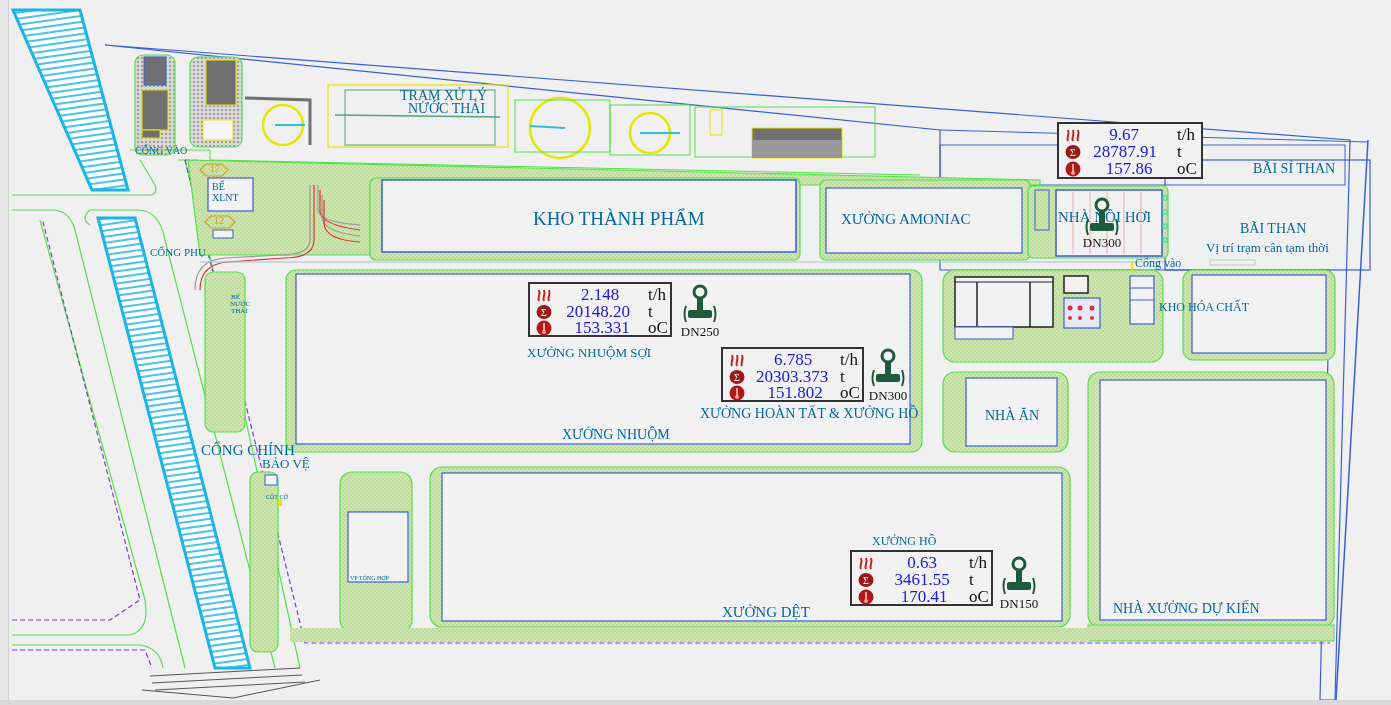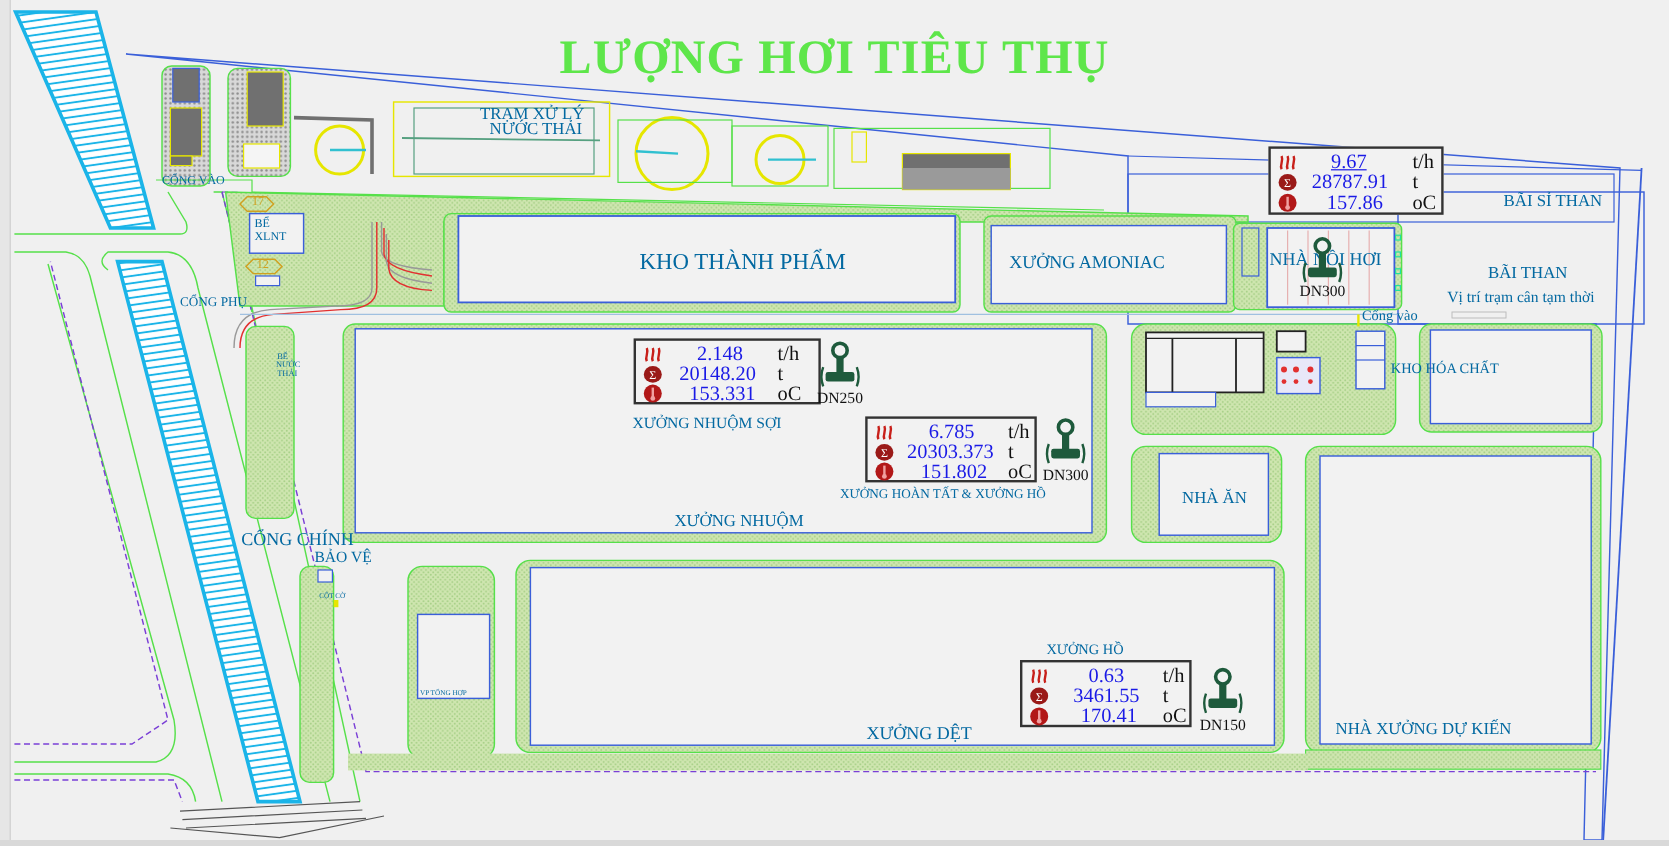--- a/index.html
+++ b/index.html
@@ -174,59 +174,58 @@
   <rect x="348" y="512" width="60" height="70" fill="#f2f2f2" stroke="#3a5fd9" stroke-width="1.2"></rect>
 
   <rect x="430" y="467" width="640" height="160" rx="12" fill="url(#hatchG)" stroke="#56e04a" stroke-width="1.2"></rect>
   <rect x="442" y="473" width="620" height="148" fill="#f2f2f2" stroke="#3a5fd9" stroke-width="1.2"></rect>
 
   <rect x="290" y="628" width="800" height="14" fill="url(#hatchG)" stroke="none"></rect>
   <line x1="1132" y1="262" x2="1132" y2="272" stroke="#e6e600" stroke-width="2"></line>
   <rect x="1210" y="260" width="45" height="5" fill="none" stroke="#bbb" stroke-width="0.8"></rect>
 </svg>
 
-<div class="title">LƯỢNG HƠI TIÊU THỤ</div>
 
 <div class="lbl" style="left:400px;top:88px;font-size:14px;">TRẠM XỬ LÝ</div>
 <div class="lbl" style="left:408px;top:101px;font-size:14px;">NƯỚC THẢI</div>
 <div class="lbl" style="left:135px;top:145px;font-size:10px;">CỔNG VÀO</div>
 <div class="lbl" style="left:210px;top:163px;font-size:10px;color:#d0a020;">17</div>
 <div class="lbl" style="left:214px;top:215px;font-size:10px;color:#d0a020;">12</div>
 <div class="lbl" style="left:212px;top:181px;font-size:10px;">BỂ</div>
 <div class="lbl" style="left:212px;top:192px;font-size:10px;">XLNT</div>
 <div class="lbl" style="left:150px;top:246px;font-size:11px;">CỔNG PHỤ</div>
 <div class="lbl" style="left:231px;top:293px;font-size:7px;">BỂ</div>
 <div class="lbl" style="left:230px;top:300px;font-size:7px;">NƯỚC</div>
 <div class="lbl" style="left:231px;top:307px;font-size:7px;">THẢI</div>
 <div class="lbl" style="left:533px;top:208px;font-size:19px;">KHO THÀNH PHẨM</div>
 <div class="lbl" style="left:841px;top:211px;font-size:15px;">XƯỞNG AMONIAC</div>
 <div class="lbl" style="left:1058px;top:209px;font-size:15px;">NHÀ NỒI HƠI</div>
 <div class="lbl" style="left:1253px;top:161px;font-size:14px;">BÃI SỈ THAN</div>
 <div class="lbl" style="left:1240px;top:221px;font-size:14px;">BÃI THAN</div>
 <div class="lbl" style="left:1176px;top:240px;font-size:13px;margin-left:30px;">Vị trí trạm cân tạm thời</div>
 <div class="lbl" style="left:1135px;top:256px;font-size:12px;">Cổng vào</div>
 <div class="lbl" style="left:527px;top:345px;font-size:13px;">XƯỞNG NHUỘM SỢI</div>
-<div class="lbl" style="left:700px;top:406px;font-size:11px;">XƯỞNG HOÀN TẤT &amp; XƯỞNG HỒ</div>
+<div class="lbl" style="left:700px;top:406px;font-size:14px;">XƯỞNG HOÀN TẤT &amp; XƯỞNG HỒ</div>
 <div class="lbl" style="left:562px;top:427px;font-size:14px;">XƯỞNG NHUỘM</div>
 <div class="lbl" style="left:1159px;top:300px;font-size:12px;">KHO HÓA CHẤT</div>
 <div class="lbl" style="left:985px;top:408px;font-size:14px;">NHÀ ĂN</div>
 <div class="lbl" style="left:201px;top:442px;font-size:15px;">CỔNG CHÍNH</div>
 <div class="lbl" style="left:262px;top:456px;font-size:13px;">BẢO VỆ</div>
 <div class="lbl" style="left:266px;top:494px;font-size:6px;">CỘT CỜ</div>
 <div class="lbl" style="left:350px;top:575px;font-size:6px;">VP TỔNG HỢP</div>
 <div class="lbl" style="left:872px;top:534px;font-size:12px;">XƯỞNG HỒ</div>
 <div class="lbl" style="left:722px;top:604px;font-size:15px;">XƯỞNG DỆT</div>
 <div class="lbl" style="left:1113px;top:601px;font-size:14px;">NHÀ XƯỞNG DỰ KIẾN</div>
 
 <div class="meter" style="left:1057px;top:122px;width:146px;height:57px;">
   <div class="row" style="top:2px;">
     <svg class="ico" viewBox="0 0 16 16">
           <path d="M3,14 C1,10 5,8 3,3 M8,14 C6,10 10,8 8,3 M13,14 C11,10 15,8 13,3" fill="none" stroke="#c8201a" stroke-width="2"></path>
         </svg>
-    <span class="val" style="left:30px;width:70px;text-decoration:underline;">9.67</span>
+    <span class="val" style="left:30px;width:70px;">9.67</span>
     <span class="unit" style="left:118px;">t/h</span>
   </div>
   <div class="row" style="top:19px;">
     <svg class="ico" viewBox="0 0 16 16">
           <ellipse cx="8" cy="8" rx="7.5" ry="7" fill="#9a1a18"></ellipse>
           <text x="8" y="12" font-size="10" fill="#fff" text-anchor="middle" font-family="Liberation Serif, serif">Σ</text>
         </svg>
     <span class="val" style="left:22px;width:88px;">28787.91</span>
     <span class="unit" style="left:118px;">t</span>
   </div>
@@ -243,21 +242,21 @@
 <div class="flow" style="left:1082px;top:197px;">
   <svg width="40" height="40" viewBox="0 0 40 40">
         <circle cx="20" cy="8" r="6" fill="none" stroke="#1e5a3c" stroke-width="3"></circle>
         <rect x="17" y="13" width="6" height="14" fill="#1e5a3c"></rect>
         <rect x="8" y="26" width="24" height="8" rx="2" fill="#1e5a3c"></rect>
         <path d="M6,22 Q3,30 6,38 M34,22 Q37,30 34,38" fill="none" stroke="#1e5a3c" stroke-width="2"></path>
       </svg>
   <div class="dn">DN300</div>
 </div>
 
-<div class="meter" style="left:528px;top:282px;width:156px;height:55px;">
+<div class="meter" style="left:528px;top:282px;width:144px;height:55px;">
   <div class="row" style="top:2px;">
     <svg class="ico" viewBox="0 0 16 16">
           <path d="M3,14 C1,10 5,8 3,3 M8,14 C6,10 10,8 8,3 M13,14 C11,10 15,8 13,3" fill="none" stroke="#c8201a" stroke-width="2"></path>
         </svg>
     <span class="val" style="left:30px;width:80px;">2.148</span>
     <span class="unit" style="left:118px;">t/h</span>
   </div>
   <div class="row" style="top:19px;">
     <svg class="ico" viewBox="0 0 16 16">
           <ellipse cx="8" cy="8" rx="7.5" ry="7" fill="#9a1a18"></ellipse>

